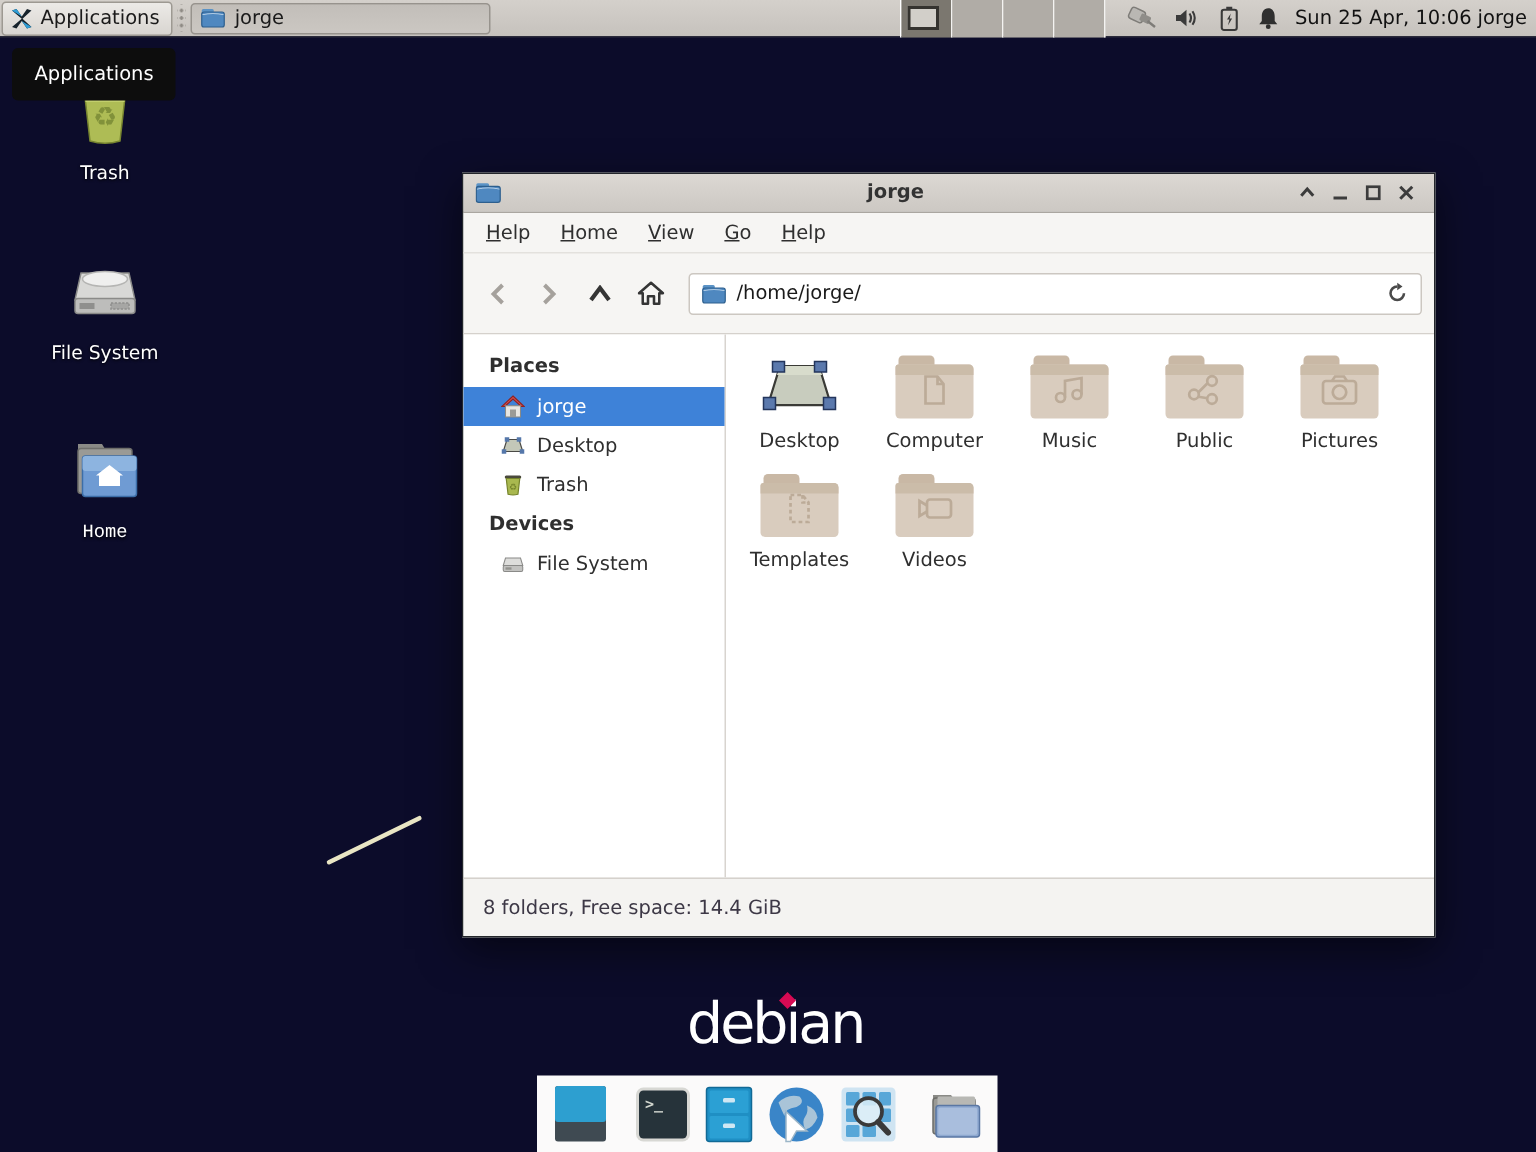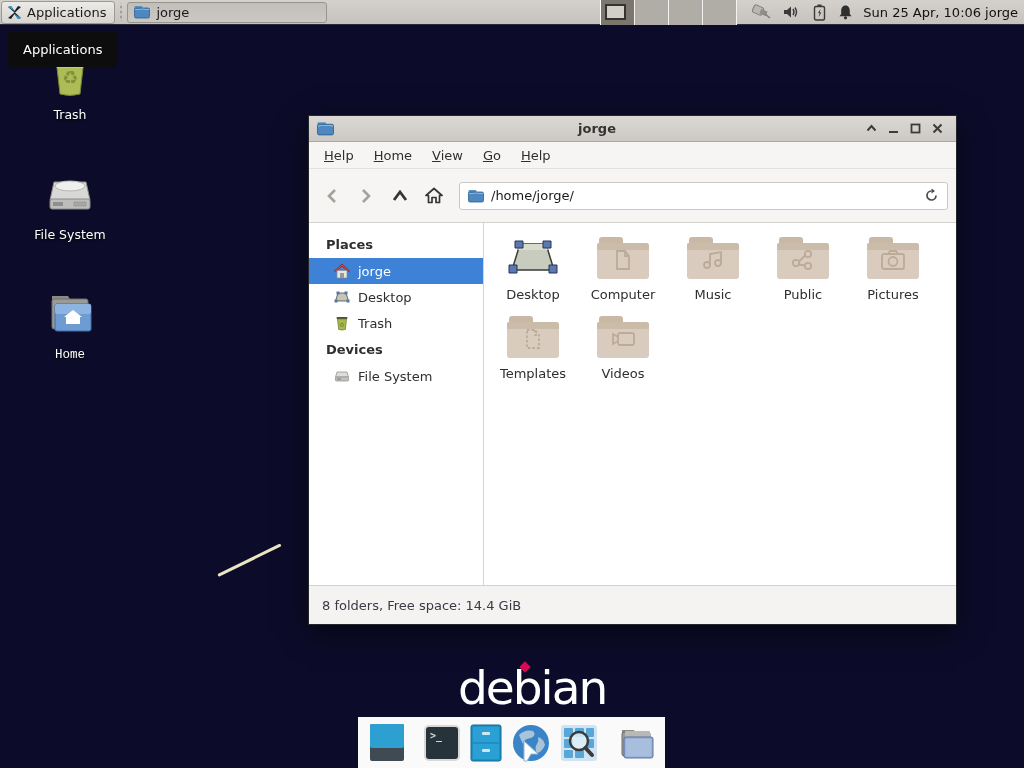--- a/index.html
+++ b/index.html
@@ -38,21 +38,21 @@
   .desk-icon { position:absolute; width:110px; text-align:center; z-index:5; }
   .desk-icon .dlabel { margin-top:5px; color:#fff; font-size:12.5px; text-shadow:0 1px 2px #000; }
   #desk-trash { left:15px; top:46px; }
   #desk-fs   { left:15px; top:166px; }
   #desk-home { left:15px; top:286px;font-family:Liberation Mono, monospace; }
 
   
   #wall-line { position:absolute; left:218px; top:574px; width:70px; height:3px;
     background:#eae6c4; border-radius:2px; transform:rotate(-26deg); transform-origin:0 50%; z-index:1; }
   #debian-logo { position:absolute; left:458px; top:660px; z-index:1; color:#fff;
-    font-size:47px; letter-spacing:-2px; font-weight:500; }
+    font-size:38px; letter-spacing:-2px; font-weight:500; }
   #debian-logo .i-diamond { position:absolute; left:63px; top:3px; width:8px; height:8px;
     background:#d70a53; transform:rotate(45deg); }
 
   
   #fm-window { position:absolute; left:308px; top:115px; width:649px; height:510px;
     background:#ffffff; border:1px solid #23262b; box-shadow:0 8px 26px rgba(0,0,0,.55);
     z-index:20; display:flex; flex-direction:column; }
   #titlebar { height:26px; background:linear-gradient(#dcd8d3,#ccc8c3);
     border-bottom:1px solid #aaa6a0; display:flex; align-items:center; padding:0 8px; }
   #titlebar .win-title { flex:1; text-align:center; font-size:13px; font-weight:bold; color:#333; }

